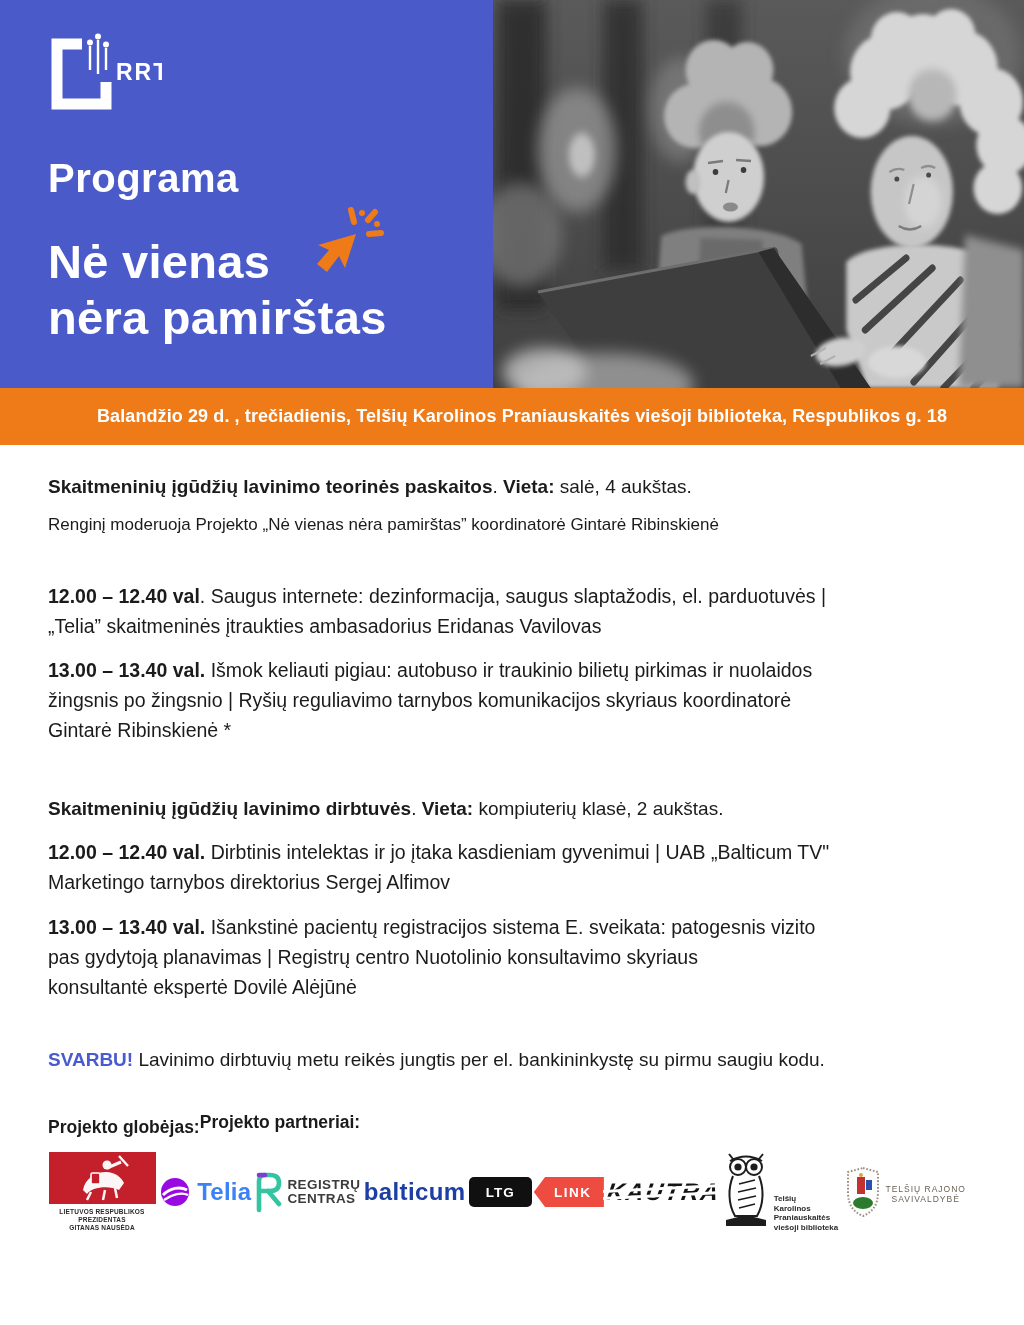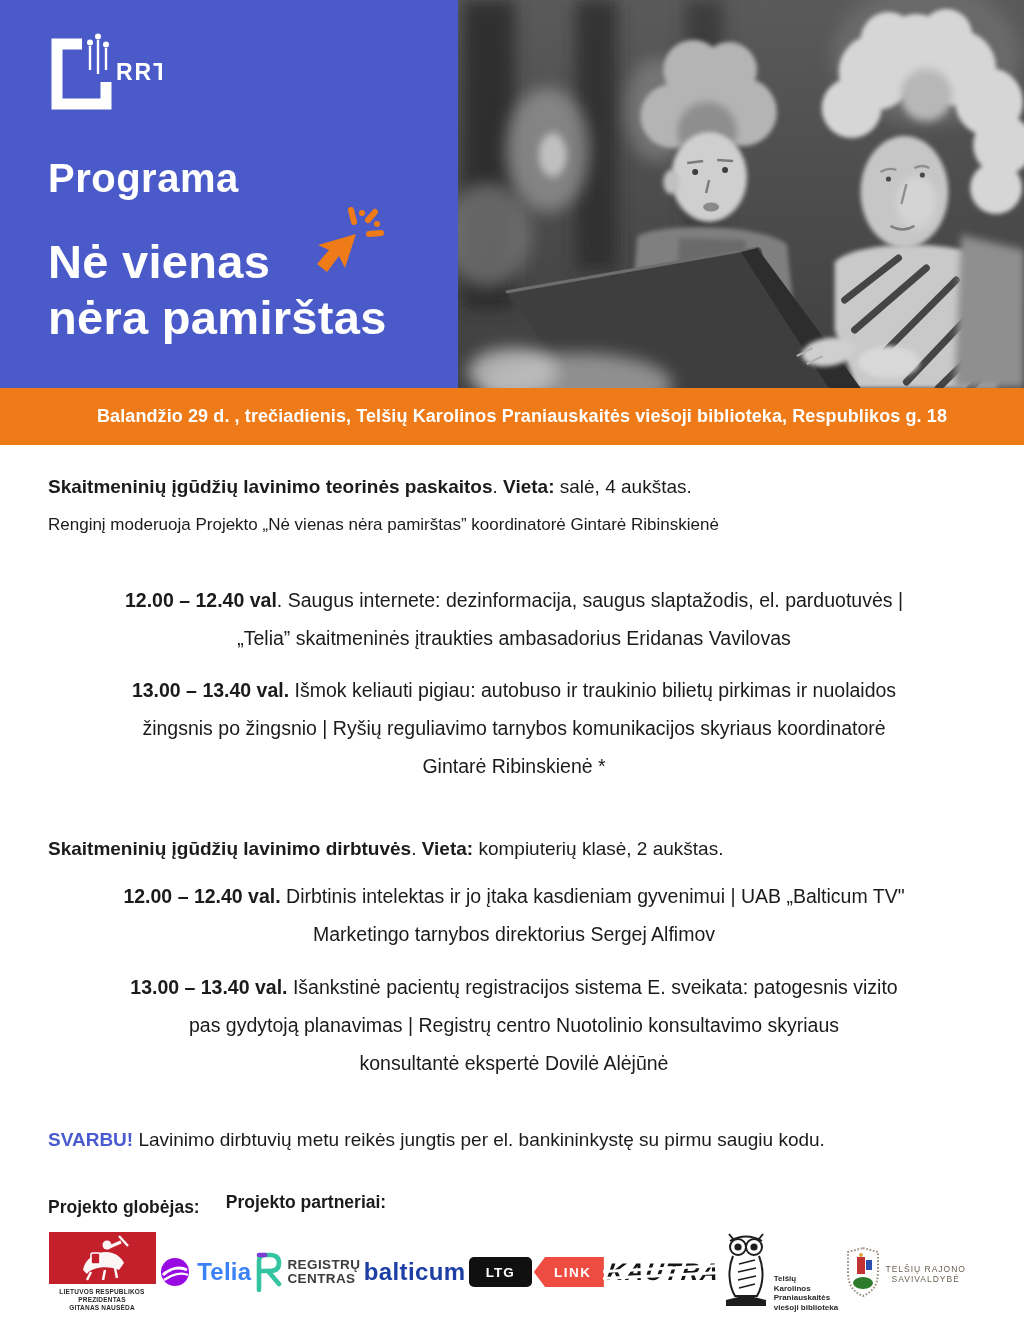--- a/index.html
+++ b/index.html
@@ -5,21 +5,21 @@
   html,body{margin:0;padding:0;}
   body{
     width:1024px;height:1325px;background:#ffffff;
     font-family:"Liberation Sans","DejaVu Sans",sans-serif;
     color:#1b1b1b;position:relative;overflow:hidden;
   }
   .page{width:1024px;height:1325px;position:relative;}
 
   
   .hero{display:flex;height:388px;}
-  .hero-left{position:relative;width:458px;background:#4a5bc9;flex:0 0 458px;}
+  .hero-left{position:relative;width:458px;background:#4a5bc9;flex:0 0 458px;padding-left:35px;}
   .hero-photo{flex:1;overflow:hidden;background:#555;}
   .hero-photo svg{display:block;width:100%;height:100%;}
 
   .rrt-logo{position:absolute;left:44px;top:32px;}
   .hero-title{
     position:absolute;left:48px;top:156px;margin:0;
     font-size:40px;font-weight:bold;color:#fff;letter-spacing:.5px;
   }
   .hero-sub{
     position:absolute;left:48px;top:234px;margin:0;
@@ -33,30 +33,30 @@
     height:57px;background:#ee7a18;color:#fff;
     display:flex;align-items:center;justify-content:center;
     font-weight:bold;font-size:18px;letter-spacing:.1px;padding-left:20px;
   }
 
   
   .content{padding:28px 44px 0 48px;}
   .sec-title{margin:0;font-size:19px;line-height:27px;}
   .b{font-weight:bold;}
   .moderator{margin:13px 0 0 0;font-size:17px;line-height:24px;}
-  .para{margin:0;font-size:19.5px;line-height:38px;text-align:center;}
+  .para{margin:0;font-size:19.5px;line-height:30px;}
   .pre{white-space:pre-line;}
   .mt44{margin-top:44px;} .mt50{margin-top:50px;}
   .mt15{margin-top:15px;} .mt14{margin-top:14px;}
   .svarbu{margin:44px 0 0 0;font-size:19px;line-height:27px;}
   .svarbu .label{color:#4a5acf;font-weight:bold;}
   .footnote{margin:14px 0 0 0;font-size:18px;line-height:26px;}
 
   
-  .footer-labels{margin-top:44px;display:flex;gap:26px;font-weight:bold;font-size:17.5px;}
+  .footer-labels{margin-top:44px;display:flex;font-weight:bold;font-size:17.5px;}
   .footer-labels .lbl2{transform:translateY(-5px);}
   .logos{margin-top:14px;width:918px;display:flex;align-items:center;justify-content:space-between;}
 
   .logo-president{display:flex;flex-direction:column;align-items:center;width:108px;}
   .president-flag{width:107px;height:52px;background:#c3202b;display:flex;align-items:center;justify-content:center;}
   .president-caption{margin-top:4px;text-align:center;font-size:6.5px;font-weight:bold;color:#2a2a2a;line-height:8px;letter-spacing:.2px;}
 
   .logo-telia{display:flex;align-items:center;gap:6px;}
   .telia-text{font-size:24px;font-weight:bold;color:#3b82f6;letter-spacing:.2px;}
 

